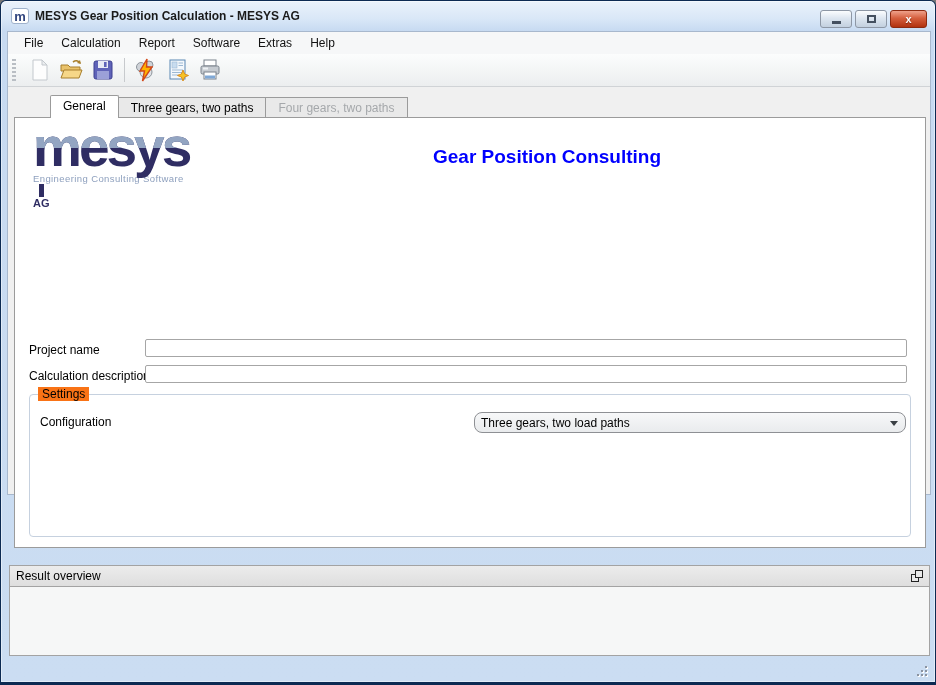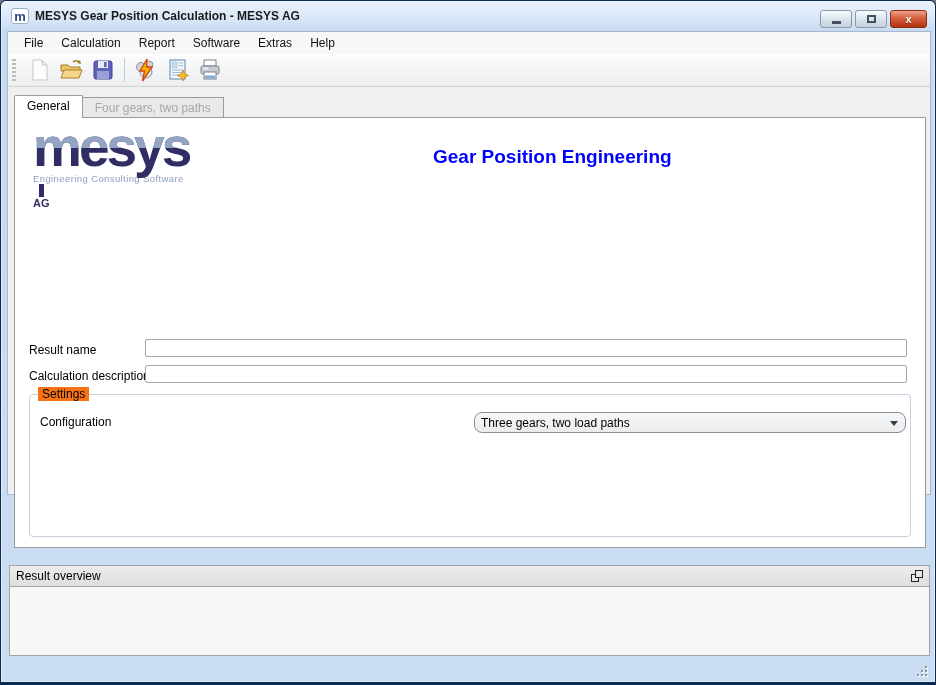--- a/index.html
+++ b/index.html
@@ -29,21 +29,21 @@
   .toolbar{ position:absolute; left:0; top:22px; width:100%; height:33px;
     background:linear-gradient(#fcfdfd,#eceeef); border-bottom:1px solid #d0d3d6; display:flex; align-items:center; }
   .tb-handle{ width:4px; height:22px; margin:0 7px 0 4px;
     background:repeating-linear-gradient(180deg,#b9bec4 0 2px,transparent 2px 4px); }
   .tb-btn{ width:30px; height:28px; border:none; background:transparent; display:flex; align-items:center; justify-content:center; margin:0 1px; }
   .tb-sep{ width:1px; height:24px; background:#c7cacd; margin:0 5px; }
   .tb-btn svg{ width:24px; height:24px; }
   
   .tabs{ position:absolute; left:6px; top:63px; display:flex; align-items:flex-end; height:23px; }
   .tab{ font-size:12px; padding:3px 12px 4px 12px; background:#e9e9e9; border:1px solid #9b9b9b; border-left-width:0; color:#000; height:21px; }
-  .tab:first-child{ border-left-width:1px; }
+  .tab:first-child{ border-left-width:1px;margin-left:36px; }
   .tab.active{ background:#fff; height:23px; border-bottom:none; border-radius:2px 2px 0 0; border-left-width:1px; position:relative; z-index:2; }
   .tab.disabled{ color:#a5a8ab; }
   .tab-panel{ position:absolute; left:6px; top:85px; width:912px; height:431px; background:#fff; border:1px solid #9b9b9b; z-index:1; }
   
   .logo{ position:absolute; left:18px; top:5px; width:210px; }
   .logo-word{ position:relative; font-weight:bold; font-size:55px; line-height:48px; letter-spacing:-3px; color:#2f2d63; display:inline-block;text-align:center; }
   .logo-word .upper{ position:absolute; left:0; top:0; width:100%; height:52%; overflow:hidden; color:#93a5c2; }
   .logo-sub{ margin-top:2px; display:flex; align-items:flex-start;flex-direction:column; }
   .logo-subtext{ font-size:9.5px; color:#8ea0be; letter-spacing:.4px; }
   .logo-bar{ width:5px; height:13px; background:#2f2d63; margin:0 3px 0 6px; }
@@ -165,40 +165,41 @@
           <rect x="3" y="8" width="18" height="8" rx="1.5" fill="#c6cbd1" stroke="#7a828c"></rect>
           <rect x="5" y="9.5" width="5" height="2" fill="#eef1f4"></rect>
           <rect x="6" y="14" width="12" height="7" fill="#fff" stroke="#7a828c"></rect>
           <rect x="7" y="17.5" width="10" height="3" fill="#7fa8d6"></rect>
         </svg>
       </button>
     </div>
 
     <div class="tabs">
       <div class="tab active">General</div>
+      <div class="tab">Three gears, two paths</div>
       <div class="tab disabled">Four gears, two paths</div>
     </div>
 
     <div class="tab-panel">
 
       <div class="logo">
         <span class="logo-word">
           <span>mesys</span>
           <span class="upper">mesys</span>
         </span>
         <div class="logo-sub">
           <span class="logo-subtext">Engineering Consulting Software</span>
           <span class="logo-bar"></span>
           <span class="logo-ag">AG</span>
         </div>
       </div>
 
-      <div class="heading">Gear Position Engineering</div>
-
-      <label class="frow-label" style="left:14px; top:225px;">Result name</label>
+      <div class="heading">Gear Position Consulting</div>
+
+      <label class="frow-label" style="left:14px; top:225px;">Project name</label>
       <input class="text-input" style="left: 130px; top: 221px;" type="text" value="">
 
       <label class="frow-label" style="left:14px; top:251px;">Calculation description</label>
       <input class="text-input" style="left: 130px; top: 247px;" type="text" value="">
 
       <div class="groupbox">
         <span class="groupbox-legend">Settings</span>
         <label class="frow-label" style="left:10px; top:20px;">Configuration</label>
         <div class="combo">
           <span>Three gears, two load paths</span>

